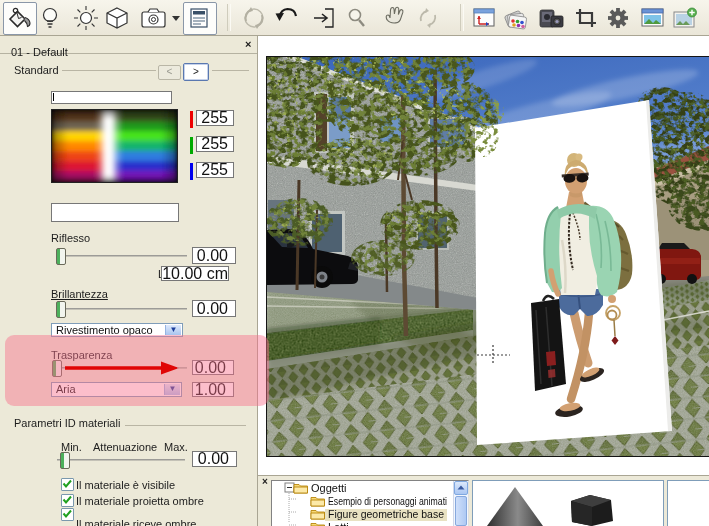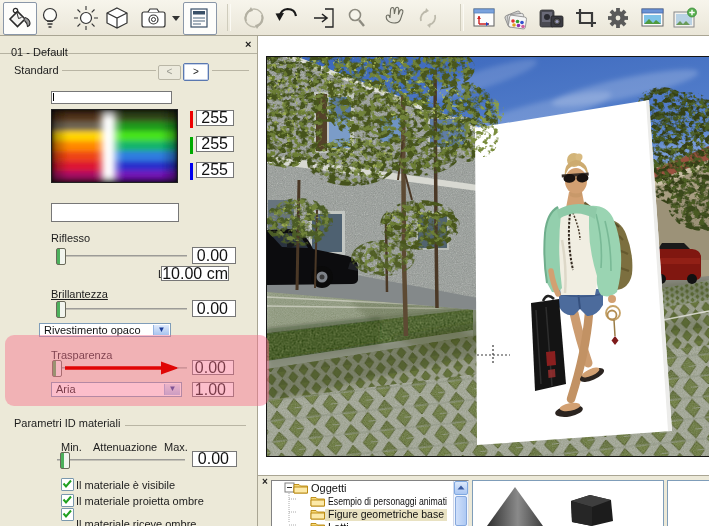--- a/index.html
+++ b/index.html
@@ -237,21 +237,21 @@
   <span class="lbl" style="left:51px;top:232px;">Riflesso</span>
   <div class="track" style="left:57px;top:255px;width:130px;"></div>
   <div class="thumb" style="left:56px;top:248px;"></div>
   <div class="box" style="left:192px;top:247px;width:35px;height:15px;line-height:15px;padding-right:7px;">0.00</div>
   <span class="lbl" style="left:127px;top:268px;margin-left:31px;">Limite:</span>
   <div class="box" style="left:161px;top:266px;width:66px;height:13px;line-height:13px;padding-right:0;">10.00 cm</div>
   <span class="lbl" style="left:51px;top:288px;text-decoration:underline;">Brillantezza</span>
   <div class="track" style="left:57px;top:308px;width:130px;"></div>
   <div class="thumb" style="left:56px;top:301px;"></div>
   <div class="box" style="left:192px;top:300px;width:35px;height:15px;line-height:15px;padding-right:7px;">0.00</div>
-  <div class="dd" style="left:39px;top:323px;width:126px;height:12px;line-height:12px;padding-left:4px;">Rivestimento opaco
+  <div class="dd" style="left:51px;top:323px;width:126px;height:12px;line-height:12px;padding-left:4px;">Rivestimento opaco
     <div class="ddb" style="height:10px;line-height:9px;font-size:8px;">▼</div></div>
   <span class="lbl" style="left:51px;top:349px;">Trasparenza</span>
   <div class="track" style="left:57px;top:367px;width:130px;"></div>
   <div class="thumb" style="left:52px;top:360px;"></div>
   <div class="box" style="left:192px;top:360px;width:33px;height:13px;line-height:13px;padding-right:7px;">0.00</div>
   <div class="dd" style="left:51px;top:382px;width:125px;height:13px;line-height:13px;padding-left:4px;">Aria
     <div class="ddb" style="height:11px;line-height:10px;font-size:8px;">▼</div></div>
   <div class="box" style="left:192px;top:382px;width:33px;height:13px;line-height:13px;padding-right:7px;">1.00</div>
   <span class="lbl" style="left:14px;top:417px;">Parametri ID materiali</span>
   <div class="hline" style="left:125px;top:425px;width:121px;"></div>

